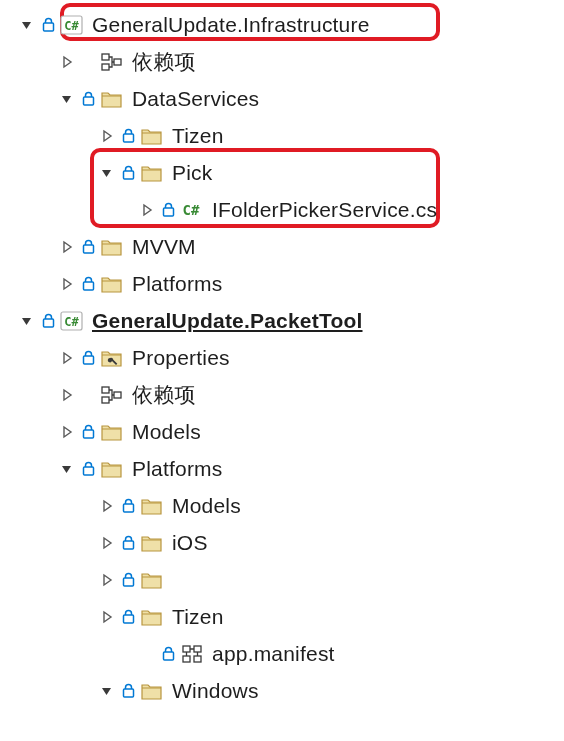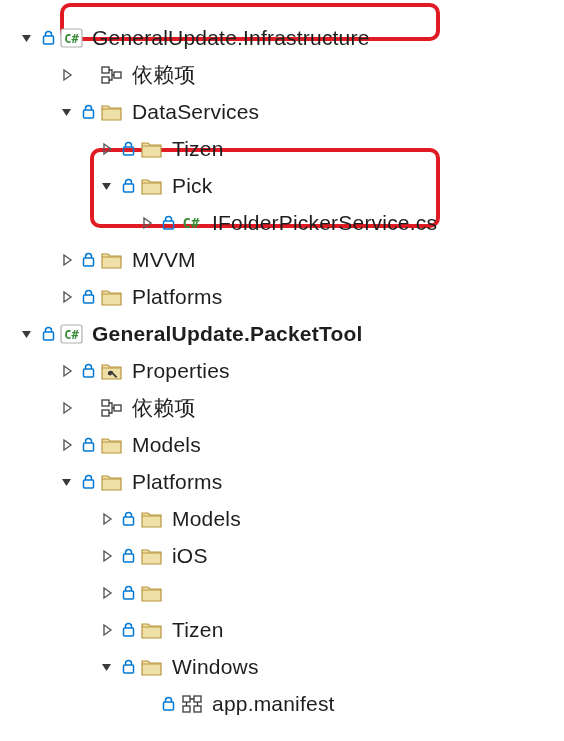--- a/index.html
+++ b/index.html
@@ -7,21 +7,21 @@
     margin: 0;
     padding: 0;
     font-family: "Segoe UI", Arial, sans-serif;
     font-size: 20px;
     background: #ffffff;
     color: #1e1e1e;
     width: 564px;
     height: 741px;
     overflow: hidden;
   }
-  .tree { padding: 19px 0 0 0; }
+  .tree { padding: 6px 0 0 0; }
   .row {
     display: flex;
     align-items: center;
     height: 37px;
     white-space: nowrap;
     position: relative;
   }
   .indent { display: inline-block; width: 38px; flex: 0 0 auto; }
   .arrow {
     width: 18px; height: 18px;
@@ -40,21 +40,21 @@
   }
   .lock svg { width: 13px; height: 15px; }
   .ico {
     width: 24px; height: 22px;
     flex: 0 0 auto;
     display: inline-flex; align-items: center; justify-content: center;
     margin-right: 8px;
   }
   .ico svg { width: 24px; height: 22px; }
   .label { font-size: 21px; letter-spacing: 0.2px; }
-  .label.bold { font-weight: 700; }
+  .label.bold { font-weight: 700; text-decoration: underline; }
   .highlight-box {
     position: absolute;
     border: 4px solid #e01b24;
     border-radius: 10px;
     pointer-events: none;
   }
   .hl1 { left: 60px; top: 3px; width: 380px; height: 38px; }
   .hl2 { left: 90px; top: 148px; width: 350px; height: 80px; }
   .container { position: relative; }
 </style>
@@ -444,53 +444,53 @@
         </span>
     <span class="ico">
           <svg>
             <use href="#svg-folder"></use>
           </svg>
         </span>
     <span class="label">Tizen</span>
   </div>
 
   <div class="row">
-    <span class="indent" style="width:98px"></span>
-    <span class="arrow">
-          <svg>
-            <use href="#svg-arrow-open"></use>
-          </svg>
-        </span>
-    <span class="lock">
-          <svg>
-            <use href="#svg-lock"></use>
-          </svg>
-        </span>
-    <span class="ico">
-          <svg>
-            <use href="#svg-folder"></use>
-          </svg>
-        </span>
-    <span class="label">Windows</span>
-  </div>
-
-  <div class="row">
     <span class="indent" style="width:138px"></span>
     <span class="arrow blank">
           <svg>
             <use href="#svg-arrow-closed"></use>
           </svg>
         </span>
     <span class="lock">
           <svg>
             <use href="#svg-lock"></use>
           </svg>
         </span>
     <span class="ico">
           <svg>
             <use href="#svg-manifest"></use>
           </svg>
         </span>
     <span class="label">app.manifest</span>
   </div>
 
+  <div class="row">
+    <span class="indent" style="width:98px"></span>
+    <span class="arrow">
+          <svg>
+            <use href="#svg-arrow-open"></use>
+          </svg>
+        </span>
+    <span class="lock">
+          <svg>
+            <use href="#svg-lock"></use>
+          </svg>
+        </span>
+    <span class="ico">
+          <svg>
+            <use href="#svg-folder"></use>
+          </svg>
+        </span>
+    <span class="label">Windows</span>
+  </div>
+
 </div>
 </div>
 
 </body></html>

